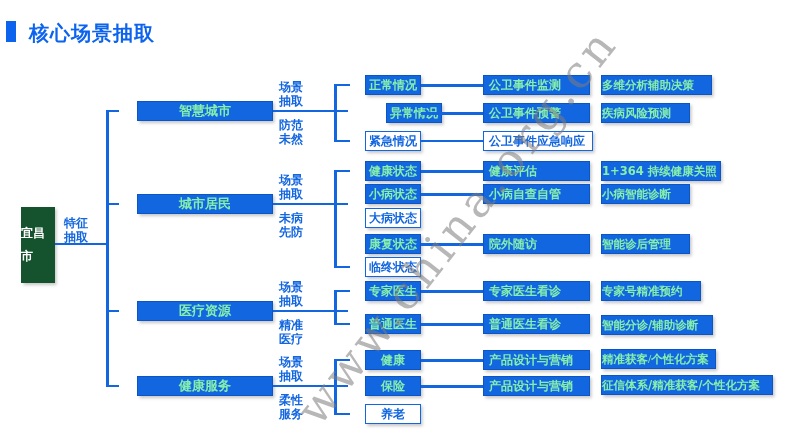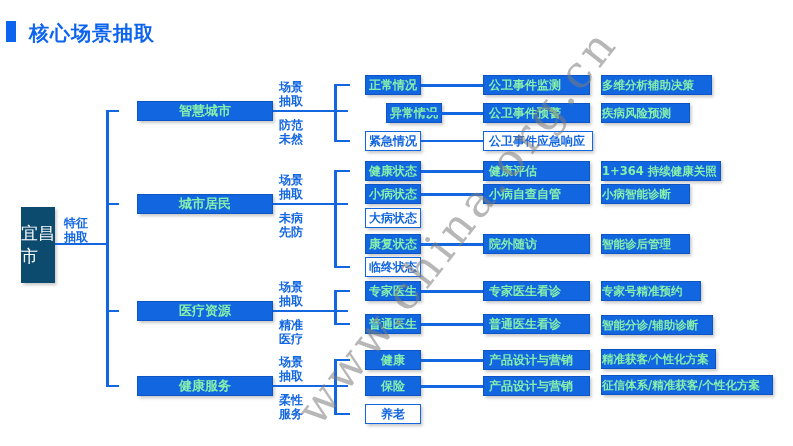--- a/index.html
+++ b/index.html
@@ -10,21 +10,21 @@
   .title-marker{position:absolute;background:#0B63EE;}
   .slide-title{position:absolute;color:#0B63EE;font-size:20px;font-weight:bold;letter-spacing:1px;}
   .node{
     position:absolute;display:flex;align-items:center;justify-content:center;
     font-size:12px;font-weight:bold;box-sizing:border-box;
     box-shadow:1.5px 2px 3px rgba(90,90,90,0.35);
   }
   .filled{background:#1266E0;color:#86efac;border:1px solid #0D55C4;}
   .outlined{background:#ffffff;color:#1266E0;border:1.5px solid #1266E0;}
   .root-node{
-    position:absolute;background:#0c4a6e;color:#fff;font-weight:normal;font-size:17px;
+    position:absolute;background:#14532d;color:#fff;font-weight:bold;font-size:12px;
     display:flex;flex-direction:column;align-items:center;justify-content:center;
     line-height:23px;box-shadow:1.5px 2px 3px rgba(90,90,90,0.35);
   }
   .branch-node{font-size:13px;}
   .svc{justify-content:flex-start;padding-left:5px;}
   .out{justify-content:flex-start;font-size:11.5px;}
   .tag{
     position:absolute;color:#1266E0;font-weight:bold;font-size:12px;line-height:14px;
     width:27px;word-break:break-all;text-align:left;
   }

